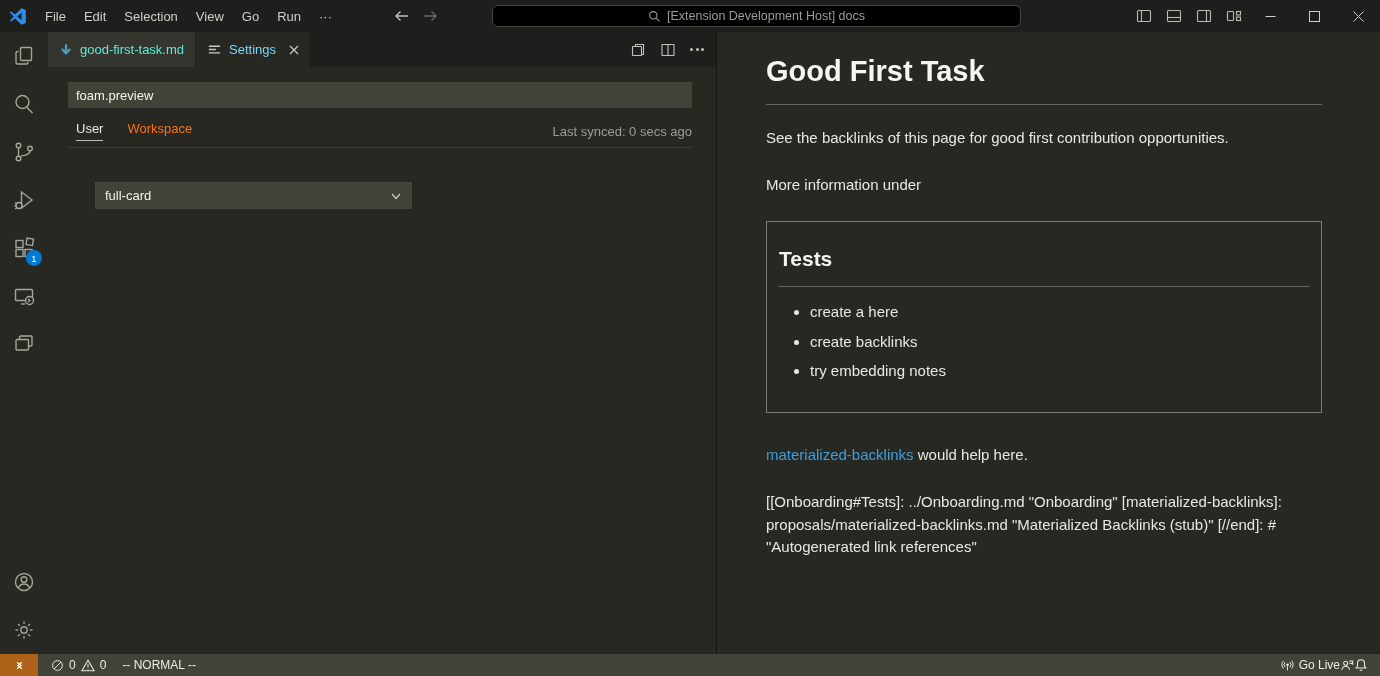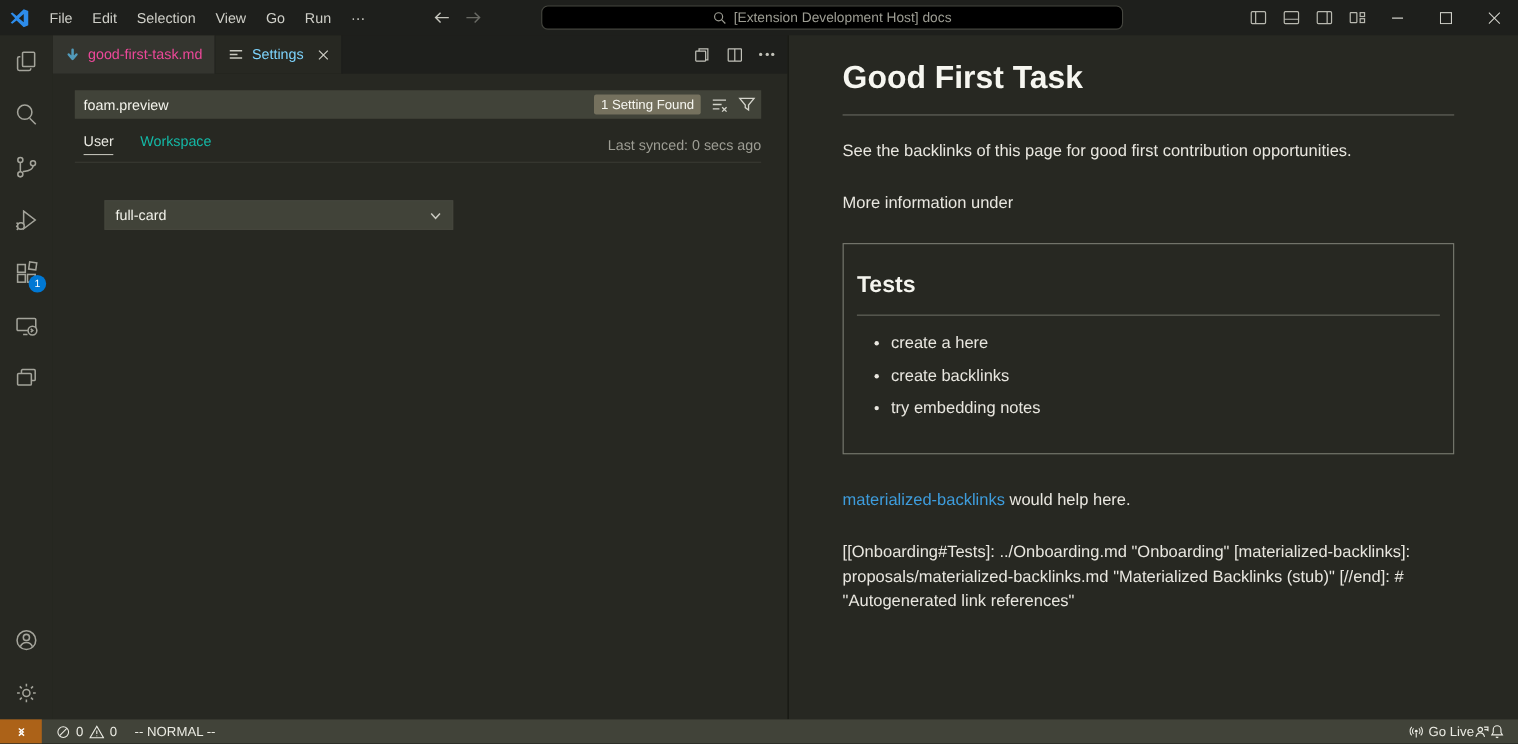--- a/index.html
+++ b/index.html
@@ -43,40 +43,40 @@
     background:#0078d4; color:#fff; font-size:9.5px; display:flex; align-items:center; justify-content:center; padding:0 3px;
   }
 
   
   .groups { flex:1; display:flex; min-width:0; }
   .group-left { width:668px; flex:0 0 668px; display:flex; flex-direction:column; background:#272822; }
   .group-right { flex:1; display:flex; flex-direction:column; background:#272822; border-left:1px solid #141511; min-width:0; }
 
   .tabstrip { height:35px; background:#1e1f1c; display:flex; align-items:stretch; flex:0 0 35px; }
   .tab { display:flex; align-items:center; gap:7px; padding:0 11px; font-size:13px;
-         background:#34352f; color:#ec4899; border-right:1px solid #1e1f1c; cursor:default; }
+         background:#34352f; color:#5eead4; border-right:1px solid #1e1f1c; cursor:default; }
   .tab.active { background:#272822; color:#7dd3fc; }
   .tab .close { margin-left:6px; color:#c9c9c0; }
   .strip-actions { margin-left:auto; display:flex; align-items:center; gap:14px; padding-right:12px; color:#c2c2b9; }
   .dots { display:flex; gap:2.5px; align-items:center; }
   .dots i { width:3px; height:3px; border-radius:50%; background:currentColor; }
 
   
   .settings-body { flex:1; overflow:hidden; }
   .search-row { margin:15px 24px 0 20px; position:relative; }
   .settings-search {
     width:100%; height:26px; background:#414339; border:none; outline:none;
     color:#f4f4ec; font-size:13px; font-family:"Liberation Sans",sans-serif; padding:0 190px 0 8px;
   }
   .search-right { position:absolute; right:5px; top:0; height:26px; display:flex; align-items:center; gap:9px; }
   .results-badge { background:#75715e; color:#f6f6f0; font-size:12px; padding:2px 6px; border-radius:2px; }
   .search-right .sicon { color:#d4d4cb; }
   .scope-row { margin:13px 24px 0 28px; display:flex; align-items:center; font-size:13px; }
   .scope-user { color:#e9e9e2; border-bottom:1px solid #bdbdb4; padding-bottom:4px; margin-right:24px; }
-  .scope-workspace { color:#14b8a6; padding-bottom:5px; }
+  .scope-workspace { color:#f97316; padding-bottom:5px; }
   .sync-label { margin-left:auto; color:#9d9d94; }
   .settings-divider { height:1px; background:#3a3b33; margin:6px 24px 0 20px; }
   .setting-item { margin:34px 0 0 47px; }
   .setting-label { font-size:13px; color:#d6d6cc; }
   .setting-name { font-weight:700; color:#f4f4ee; }
   .select-box {
     margin-top:13px; width:317px; height:27px; background:#414339; border:1px solid #45463d;
     display:flex; align-items:center; justify-content:space-between; padding:0 9px;
     color:#f2f2ea; font-size:13px;
   }
@@ -299,33 +299,20 @@
               <i></i>
               <i></i>
               <i></i>
             </span>
         </div>
       </div>
 
       <div class="settings-body">
         <div class="search-row">
           <input class="settings-search" readonly="" value="foam.preview" style="">
-          <div class="search-right">
-            <span class="results-badge">1 Setting Found</span>
-            <span class="sicon">
-              <svg width="16" height="16" viewBox="0 0 16 16" fill="none" stroke="currentColor" stroke-width="1.2">
-                  <path d="M2 4 H14 M2 8 H10 M2 12 H8 M10.5 10.5 l4 4 M14.5 10.5 l-4 4"></path>
-                </svg>
-            </span>
-            <span class="sicon">
-              <svg width="16" height="16" viewBox="0 0 16 16" fill="none" stroke="currentColor" stroke-width="1.2">
-                  <path d="M1.5 2.5 H14.5 L9.5 8.5 V13 L6.5 10.8 V8.5 Z"></path>
-                </svg>
-            </span>
-          </div>
         </div>
 
         <div class="scope-row">
           <span class="scope-user">User</span>
           <span class="scope-workspace">Workspace</span>
           <span class="sync-label">Last synced: 0 secs ago</span>
         </div>
         <div class="settings-divider"></div>
 
         <div class="setting-item">

